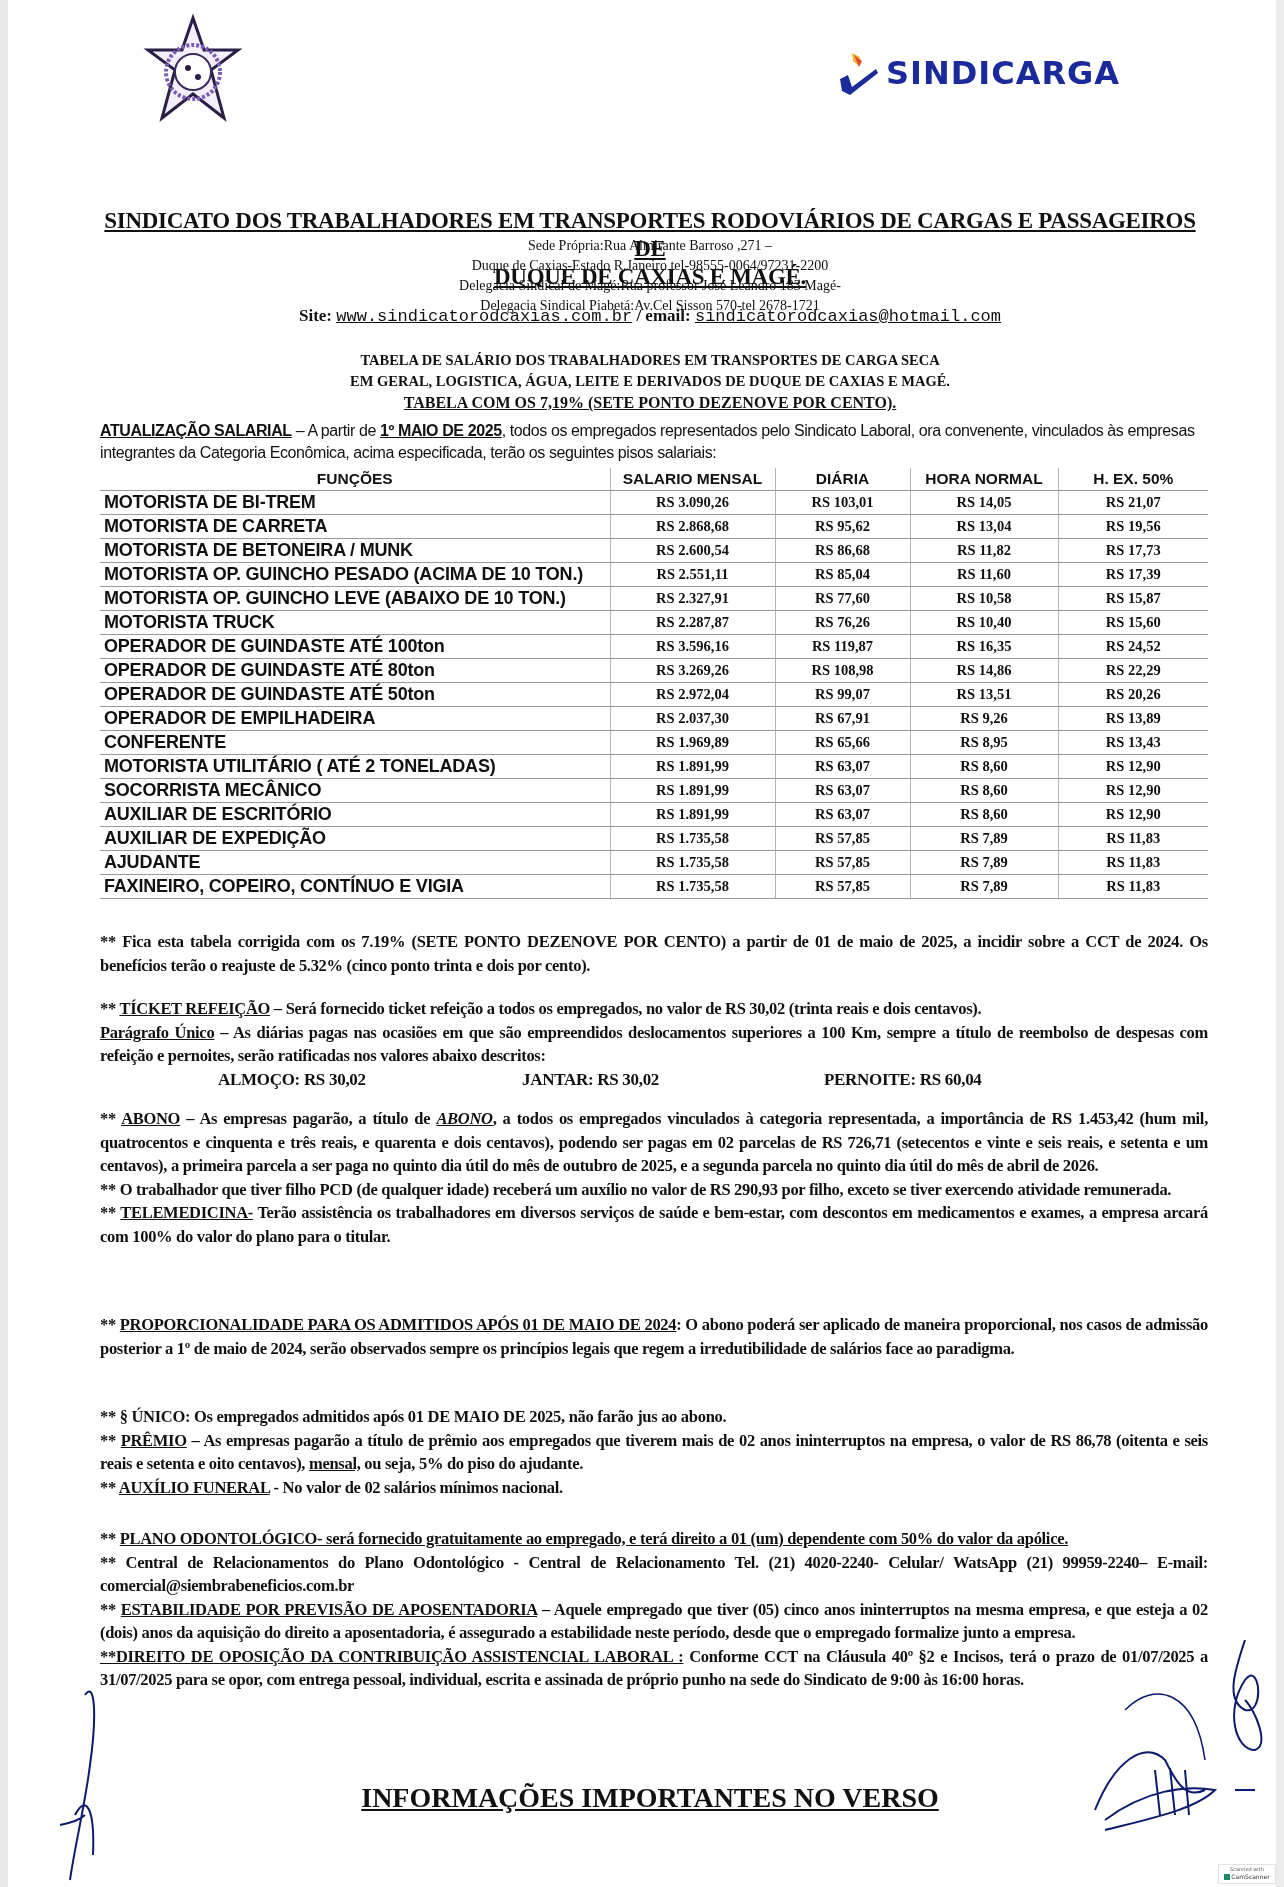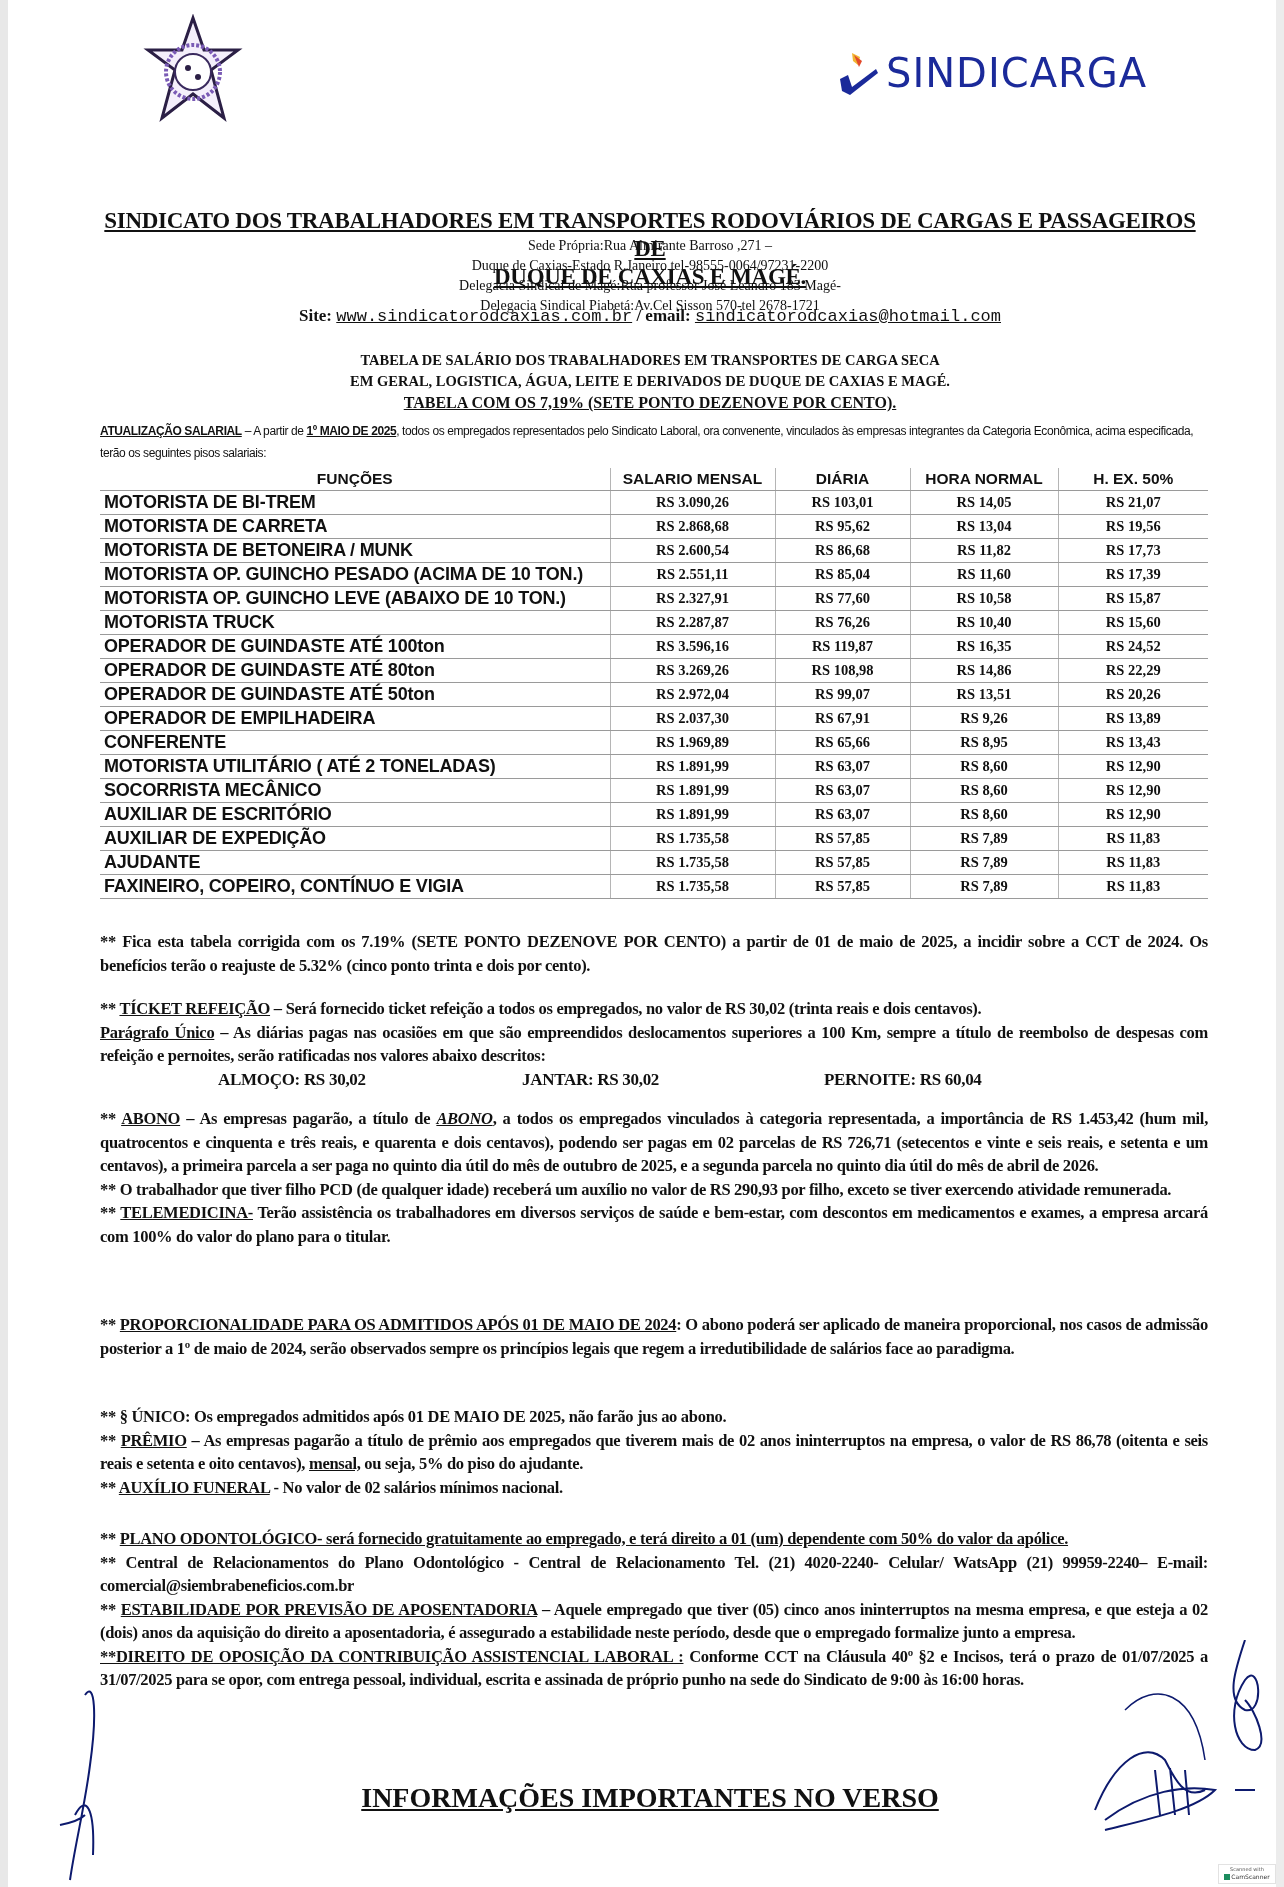--- a/index.html
+++ b/index.html
@@ -8,22 +8,22 @@
     font-family: "Liberation Serif", "DejaVu Serif", serif; color: #111;
   }
   .page-edge-left { position: absolute; left: 0; top: 0; width: 8px; height: 1887px; background: #e8e8e8; }
   .page-edge-right { position: absolute; right: 0; top: 0; width: 8px; height: 1887px; background: #ececec; }
 
   
   .logo-star { position: absolute; left: 138px; top: 14px; width: 110px; height: 110px; }
   .logo-sindicarga { position: absolute; left: 838px; top: 48px; height: 50px; display: flex; align-items: center; }
   .logo-sindicarga .mark { width: 42px; height: 44px; margin-right: 6px; }
   .logo-sindicarga .word {
-    font-family: "DejaVu Sans", "Liberation Sans", sans-serif; font-size: 40px; color: #1b2a9a;
-    letter-spacing: 1px; font-weight: normal;
+    font-family: "DejaVu Sans", "Liberation Sans", sans-serif; font-size: 32px; color: #1b2a9a;
+    letter-spacing: 1px; font-weight: bold;
   }
 
   .org-title {
     position: absolute; left: 100px; top: 175px; width: 1100px; text-align: center;
     font-size: 23px; font-weight: bold; line-height: 28px; text-decoration: underline;
     letter-spacing: -0.3px;
     margin-top: 32px;
   }
   .org-address {
     position: absolute; left: 100px; top: 236px; width: 1100px; text-align: center;
@@ -33,21 +33,21 @@
   .org-site .u { text-decoration: underline; font-weight: normal; font-family: Liberation Mono, monospace; }
 
   .table-title {
     position: absolute; left: 100px; top: 350px; width: 1100px; text-align: center;
     font-size: 14.5px; font-weight: bold; line-height: 21px;
   }
   .table-title .u { text-decoration: underline; font-size: 16px; }
 
   .intro {
     position: absolute; left: 100px; top: 420px; width: 1108px;
-    font-family: "Liberation Sans", "DejaVu Sans", sans-serif; font-size: 12px; line-height: 22px;
+    font-family: "Liberation Sans", "DejaVu Sans", sans-serif; font-size: 16px; line-height: 22px;
     letter-spacing: -0.4px;
   }
   .intro .u { text-decoration: underline; font-weight: bold; }
 
   
   .salary-table {
     position: absolute; left: 100px; top: 468px; width: 1108px; border-collapse: collapse;
     font-size: 15px;
   }
   .salary-table th {

